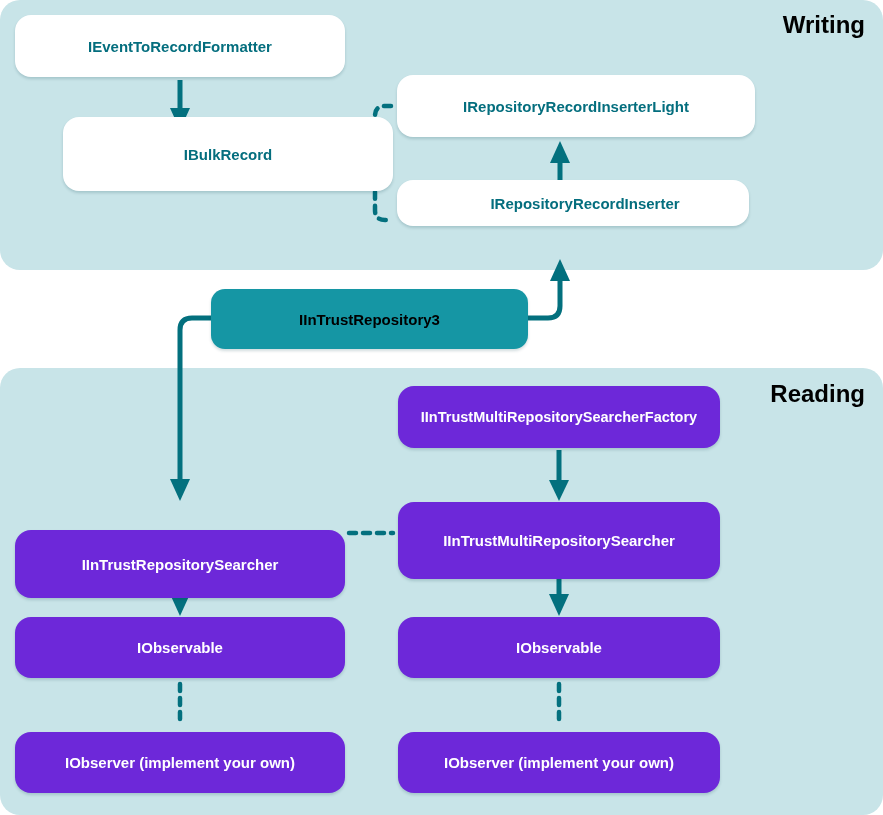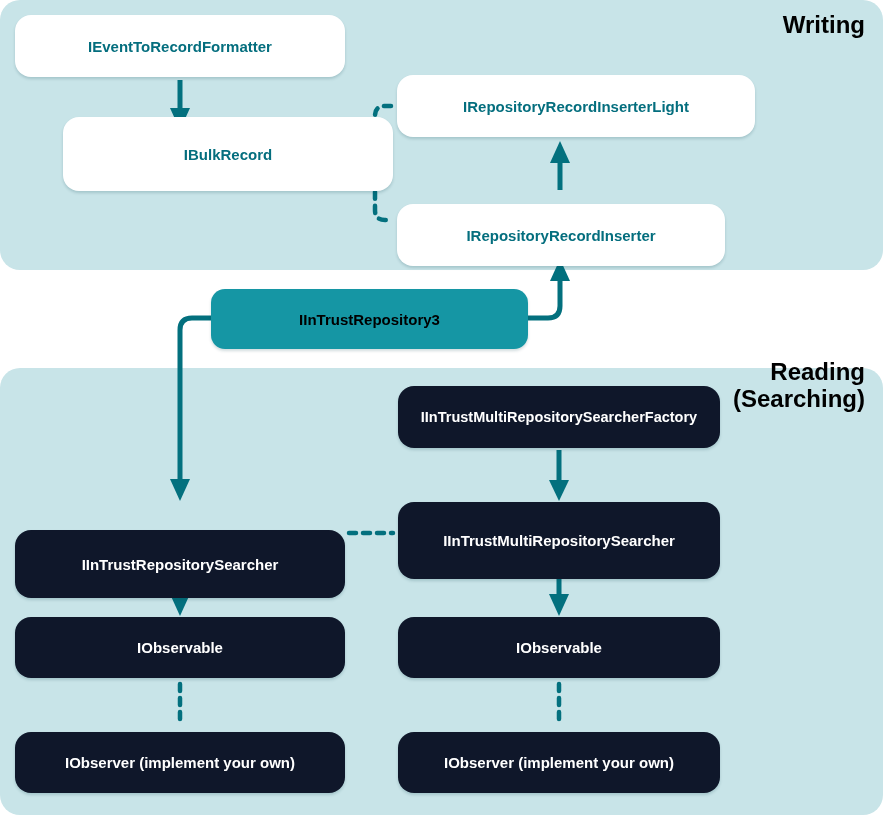--- a/index.html
+++ b/index.html
@@ -26,42 +26,42 @@
   .section-label {
     position: absolute;
     color: #000000;
     font-weight: bold;
     font-size: 24px;
     line-height: 27px;
     text-align: right;
     letter-spacing: 0;
   }
   .label-writing { top: 11px; right: 18px; }
-  .label-reading { top: 358px; right: 18px; }
+  .label-reading { top: 380px; right: 18px; }
 
   .node {
     position: absolute;
     display: flex;
     align-items: center;
     justify-content: center;
     font-weight: bold;
     font-size: 15px;
     text-align: right;
     white-space: nowrap;
     border-radius: 16px;
     box-shadow: 0 2px 3px rgba(0, 60, 70, 0.18);
   }
   .node-white { background: #ffffff; color: #046e7e; }
-  .node-dark  { background: #0f172a; color: #ffffff; }
+  .node-dark  { background: #6d28d9; color: #ffffff; }
   .node-mid   { background: #1596a4; color: #000000; border-radius: 14px; }
 
   .n-formatter { left: 15px;  top: 15px;  width: 330px; height: 62px; }
   .n-bulk      { left: 15px;  top: 117px; width: 330px; height: 74px; margin-left: 48px; }
   .n-light     { left: 397px; top: 75px;  width: 358px; height: 62px; }
-  .n-inserter  { left: 397px; top: 204px; width: 328px; height: 62px; }
+  .n-inserter  { left: 397px; top: 180px; width: 328px; height: 46px; padding-left: 24px; }
   .n-repo3     { left: 211px; top: 289px; width: 317px; height: 60px; }
   .n-factory   { left: 398px; top: 386px; width: 322px; height: 62px; font-size: 14.5px; }
   .n-searcher  { left: 15px;  top: 530px; width: 330px; height: 68px; }
   .n-multi     { left: 398px; top: 502px; width: 322px; height: 77px; }
   .n-obs-l     { left: 15px;  top: 617px; width: 330px; height: 61px; }
   .n-obs-r     { left: 398px; top: 617px; width: 322px; height: 61px; }
   .n-obr-l     { left: 15px;  top: 732px; width: 330px; height: 61px; }
   .n-obr-r     { left: 398px; top: 732px; width: 322px; height: 61px; }
 
   svg.connectors {
@@ -91,21 +91,20 @@
 
   <div class="panel panel-writing"></div>
   <div class="panel panel-reading"></div>
 
   <div class="section-label label-writing">
     <span>Writing</span>
   </div>
 
   <div class="section-label label-reading">
     <div>Reading</div>
-    <div>(Searching)</div>
   </div>
 
   <svg class="connectors" width="883" height="815" viewBox="0 0 883 815">
 
     <path class="edge-solid" d="M180 80 V110"></path>
     <polygon class="arrow-head" points="170,108 190,108 180,130"></polygon>
 
     <path class="edge-solid" d="M560 190 V161"></path>
     <polygon class="arrow-head" points="550,163 570,163 560,141"></polygon>
 

